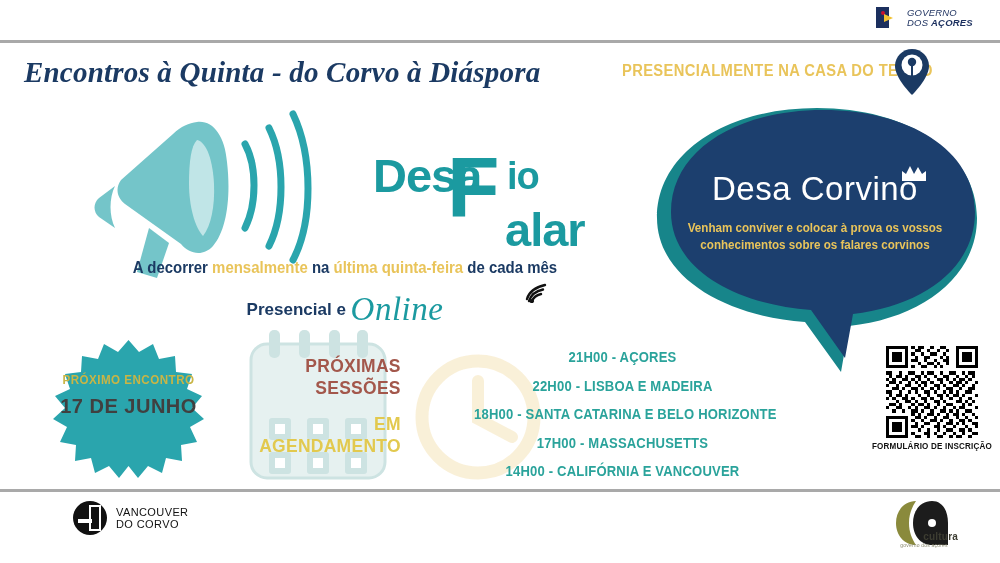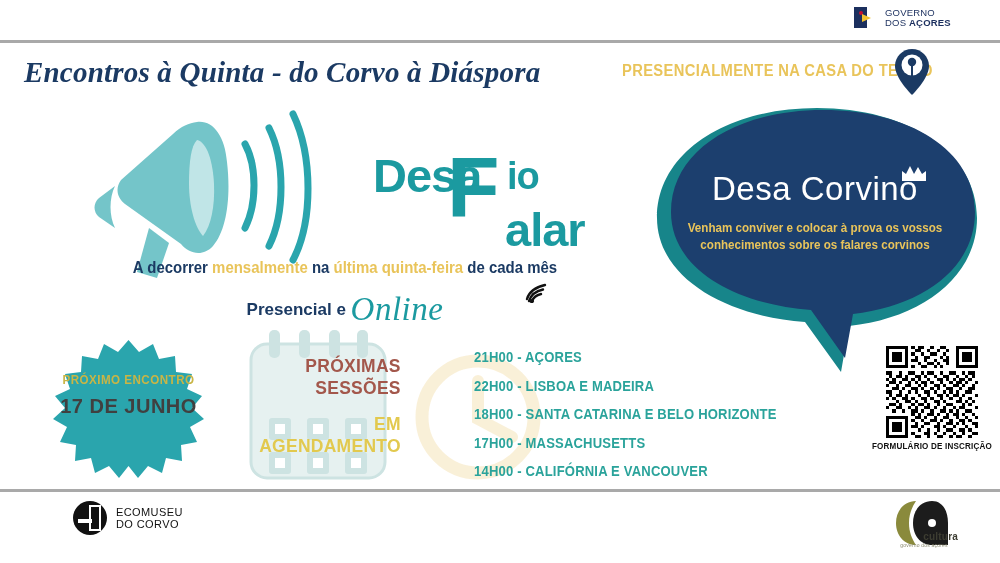--- a/index.html
+++ b/index.html
@@ -9,21 +9,21 @@
     overflow:hidden;position:relative;
   }
   .poster{position:relative;width:1000px;height:563px;background:#fff;overflow:hidden;}
 
   
   .rule{position:absolute;left:0;width:1000px;height:3px;background:#a9a9a9;}
   .rule-top{top:40px;}
   .rule-bottom{top:489px;}
 
   
-  .gov-logo{position:absolute;top:7px;left:854px;display:flex;align-items:flex-end;gap:5px;}
+  .gov-logo{position:absolute;top:7px;left:876px;display:flex;align-items:flex-end;gap:5px;font-style:italic;}
   .gov-flagbox{width:26px;height:21px;background:#1b2f5e;position:relative;display:block;}
   .gov-flagbox:after{content:"";position:absolute;left:13px;top:0;width:13px;height:21px;background:#ffffff;}
   .gov-hawk{position:absolute;left:8px;top:7px;width:0;height:0;border-left:9px solid #f2c230;border-top:4px solid transparent;border-bottom:4px solid transparent;z-index:3;}
   .gov-dot{position:absolute;left:5px;top:4px;width:4px;height:4px;background:#c8102e;border-radius:50%;z-index:3;}
   .gov-txt{line-height:1.05;color:#1b2f5e;font-size:9.5px;letter-spacing:.2px;}
   .gov-txt b{font-weight:bold;}
 
   
   .headline{
     position:absolute;left:24px;top:56px;
@@ -88,21 +88,21 @@
   
   .calwrap{position:absolute;left:243px;top:330px;width:150px;height:155px;}
   .cal-txt{position:absolute;left:228px;top:355px;width:180px;text-align:right;}
   .cal-l1{font-size:19px;font-weight:bold;color:#a3574b;letter-spacing:.3px;transform:scaleX(.92);}
   .cal-l2{margin-top:14px;font-size:19px;font-weight:bold;color:#e2c94e;letter-spacing:.3px;transform:scaleX(.92);}
 
   
   .clockwm{position:absolute;left:408px;top:345px;width:150px;height:140px;opacity:.45;}
 
   
-  .sessions{position:absolute;left:474px;top:350px;width:330px;}
+  .sessions{position:absolute;left:474px;top:350px;width:330px;text-align:center;}
   .sess{
     font-size:14.5px;font-weight:bold;color:#2aa39b;line-height:1;margin-bottom:14px;
     transform:scaleX(.90);transform-origin:left center;white-space:nowrap;letter-spacing:.2px;
   }
 
   
   .qrwrap{position:absolute;left:886px;top:346px;width:92px;height:92px;}
   .qr-cap{position:absolute;left:866px;top:441px;width:132px;text-align:center;
     font-size:8.5px;font-weight:bold;color:#111;letter-spacing:.2px;transform:scaleX(.95);}
 
@@ -481,21 +481,21 @@
   <div class="qr-cap">FORMULÁRIO DE INSCRIÇÃO</div>
 
   <div class="eco">
     <svg class="eco-mark" viewBox="0 0 36 36">
       <circle cx="18" cy="18" r="17" fill="#111"></circle>
       <rect x="17" y="5" width="12" height="26" fill="#ffffff"></rect>
       <rect x="19" y="7" width="8" height="22" fill="#111"></rect>
       <rect x="6" y="19" width="14" height="4" fill="#ffffff"></rect>
     </svg>
     <span class="eco-txt">
-      <span>ECOMUSEU</span><br>
+      <span>VANCOUVER</span><br>
       <span>DO CORVO</span>
     </span>
   </div>
 
   <svg class="cultura" viewBox="0 0 64 52">
     <path d="M24 4 C12 4 4 14 4 26 C4 38 12 48 24 48 C20 42 17 35 17 26 C17 17 20 10 24 4 Z" fill="#8a8a3c"></path>
     <path d="M40 4 C28 4 21 14 21 26 C21 38 28 48 40 48 L56 48 L56 26 C56 13 50 4 40 4 Z" fill="#1c1c1c"></path>
     <circle cx="40" cy="26" r="4" fill="#ffffff"></circle>
   </svg>
   <div class="cultura-word">cultura</div>

